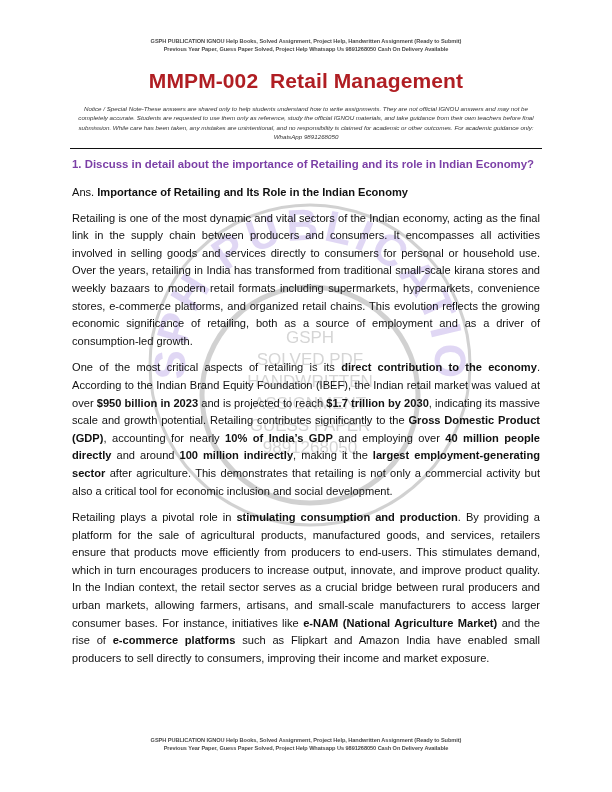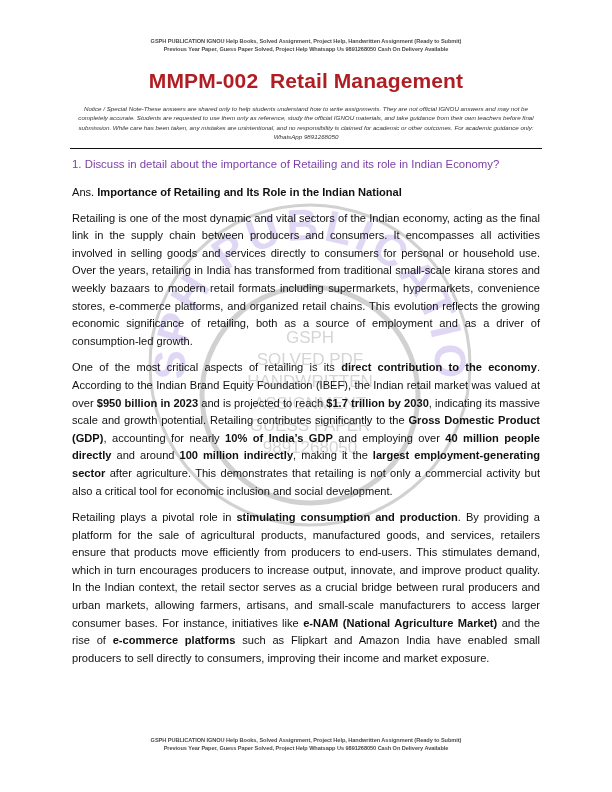--- a/index.html
+++ b/index.html
@@ -3,21 +3,21 @@
 <meta charset="utf-8">
 <style>
   html, body { margin: 0; padding: 0; background: #ffffff; }
   body { width: 612px; height: 792px; position: relative; overflow: hidden; font-family: "Liberation Sans", sans-serif; color: #111; }
   .hdr { position: absolute; left: 0; width: 612px; text-align: center; font-size: 5.6px; font-weight: bold; color: #4a4a4a; line-height: 8px; letter-spacing: -0.05px; }
   .hdr.top { top: 37px; }
   .hdr.bottom { top: 736px; }
   .title { position: absolute; top: 69px; left: 0; width: 612px; text-align: center; font-size: 21px; font-weight: bold; color: #b01e23; letter-spacing: 0.1px; }
   .notice { position: absolute; top: 104px; left: 72px; width: 468px; text-align: center; font-size: 6.2px; font-style: italic; color: #333; line-height: 9.3px; }
   .rule { position: absolute; top: 148px; left: 70px; width: 472px; height: 0; border-top: 1px solid #111; }
-  .question { position: absolute; top: 158px; left: 72px; width: 470px; font-size: 11.4px; font-weight: normal; color: #7b3fa6; white-space: nowrap; }
+  .question { position: absolute; top: 158px; left: 72px; width: 470px; font-size: 11.4px; font-weight: bold; color: #7b3fa6; white-space: nowrap; }
   .body { position: absolute; top: 184px; left: 72px; width: 468px; font-size: 11.1px; line-height: 17.6px; color: #111; }
   .body p { margin: 0 0 9px 0; text-align: justify; }
   .body p.ans { margin-bottom: 8px; text-align: left; }
   .body b { font-weight: bold; }
   .watermark { position: absolute; left: 140px; top: 175px; width: 340px; height: 360px; pointer-events: none; }
 </style>
 </head>
 <body>
 
 <div class="hdr top">
@@ -45,21 +45,21 @@
       <text x="170" y="168">GSPH</text>
       <text x="170" y="190">SOLVED PDF</text>
       <text x="170" y="212">HANDWRITTEN</text>
       <text x="170" y="234">ASSIGNMENT</text>
       <text x="170" y="256">GUESS PAPER</text>
       <text x="170" y="278">9891268050</text>
     </g>
 </svg>
 
 <div class="body">
-  <p class="ans"><span>Ans. </span><b>Importance of Retailing and Its Role in the Indian National</b></p>
+  <p class="ans"><span>Ans. </span><b>Importance of Retailing and Its Role in the Indian Economy</b></p>
   <p>Retailing is one of the most dynamic and vital sectors of the Indian economy, acting as the final link in the supply chain between producers and consumers. It encompasses all activities involved in selling goods and services directly to consumers for personal or household use. Over the years, retailing in India has transformed from traditional small-scale kirana stores and weekly bazaars to modern retail formats including supermarkets, hypermarkets, convenience stores, e-commerce platforms, and organized retail chains. This evolution reflects the growing economic significance of retailing, both as a source of employment and as a driver of consumption-led growth.</p>
   <p><span>One of the most critical aspects of retailing is its </span><b>direct contribution to the economy</b><span>. According to the Indian Brand Equity Foundation (IBEF), the Indian retail market was valued at over </span><b>$950 billion in 2023</b><span> and is projected to reach </span><b>$1.7 trillion by 2030</b><span>, indicating its massive scale and growth potential. Retailing contributes significantly to the </span><b>Gross Domestic Product (GDP)</b><span>, accounting for nearly </span><b>10% of India’s GDP</b><span> and employing over </span><b>40 million people directly</b><span> and around </span><b>100 million indirectly</b><span>, making it the </span><b>largest employment-generating sector</b><span> after agriculture. This demonstrates that retailing is not only a commercial activity but also a critical tool for economic inclusion and social development.</span></p>
   <p><span>Retailing plays a pivotal role in </span><b>stimulating consumption and production</b><span>. By providing a platform for the sale of agricultural products, manufactured goods, and services, retailers ensure that products move efficiently from producers to end-users. This stimulates demand, which in turn encourages producers to increase output, innovate, and improve product quality. In the Indian context, the retail sector serves as a crucial bridge between rural producers and urban markets, allowing farmers, artisans, and small-scale manufacturers to access larger consumer bases. For instance, initiatives like </span><b>e-NAM (National Agriculture Market)</b><span> and the rise of </span><b>e-commerce platforms</b><span> such as Flipkart and Amazon India have enabled small producers to sell directly to consumers, improving their income and market exposure.</span></p>
 </div>
 
 <div class="hdr bottom">
   <div>GSPH PUBLICATION IGNOU Help Books, Solved Assignment, Project Help, Handwritten Assignment (Ready to Submit)</div>
   <div>Previous Year Paper, Guess Paper Solved, Project Help Whatsapp Us 9891268050 Cash On Delivery Available</div>
 </div>
 

